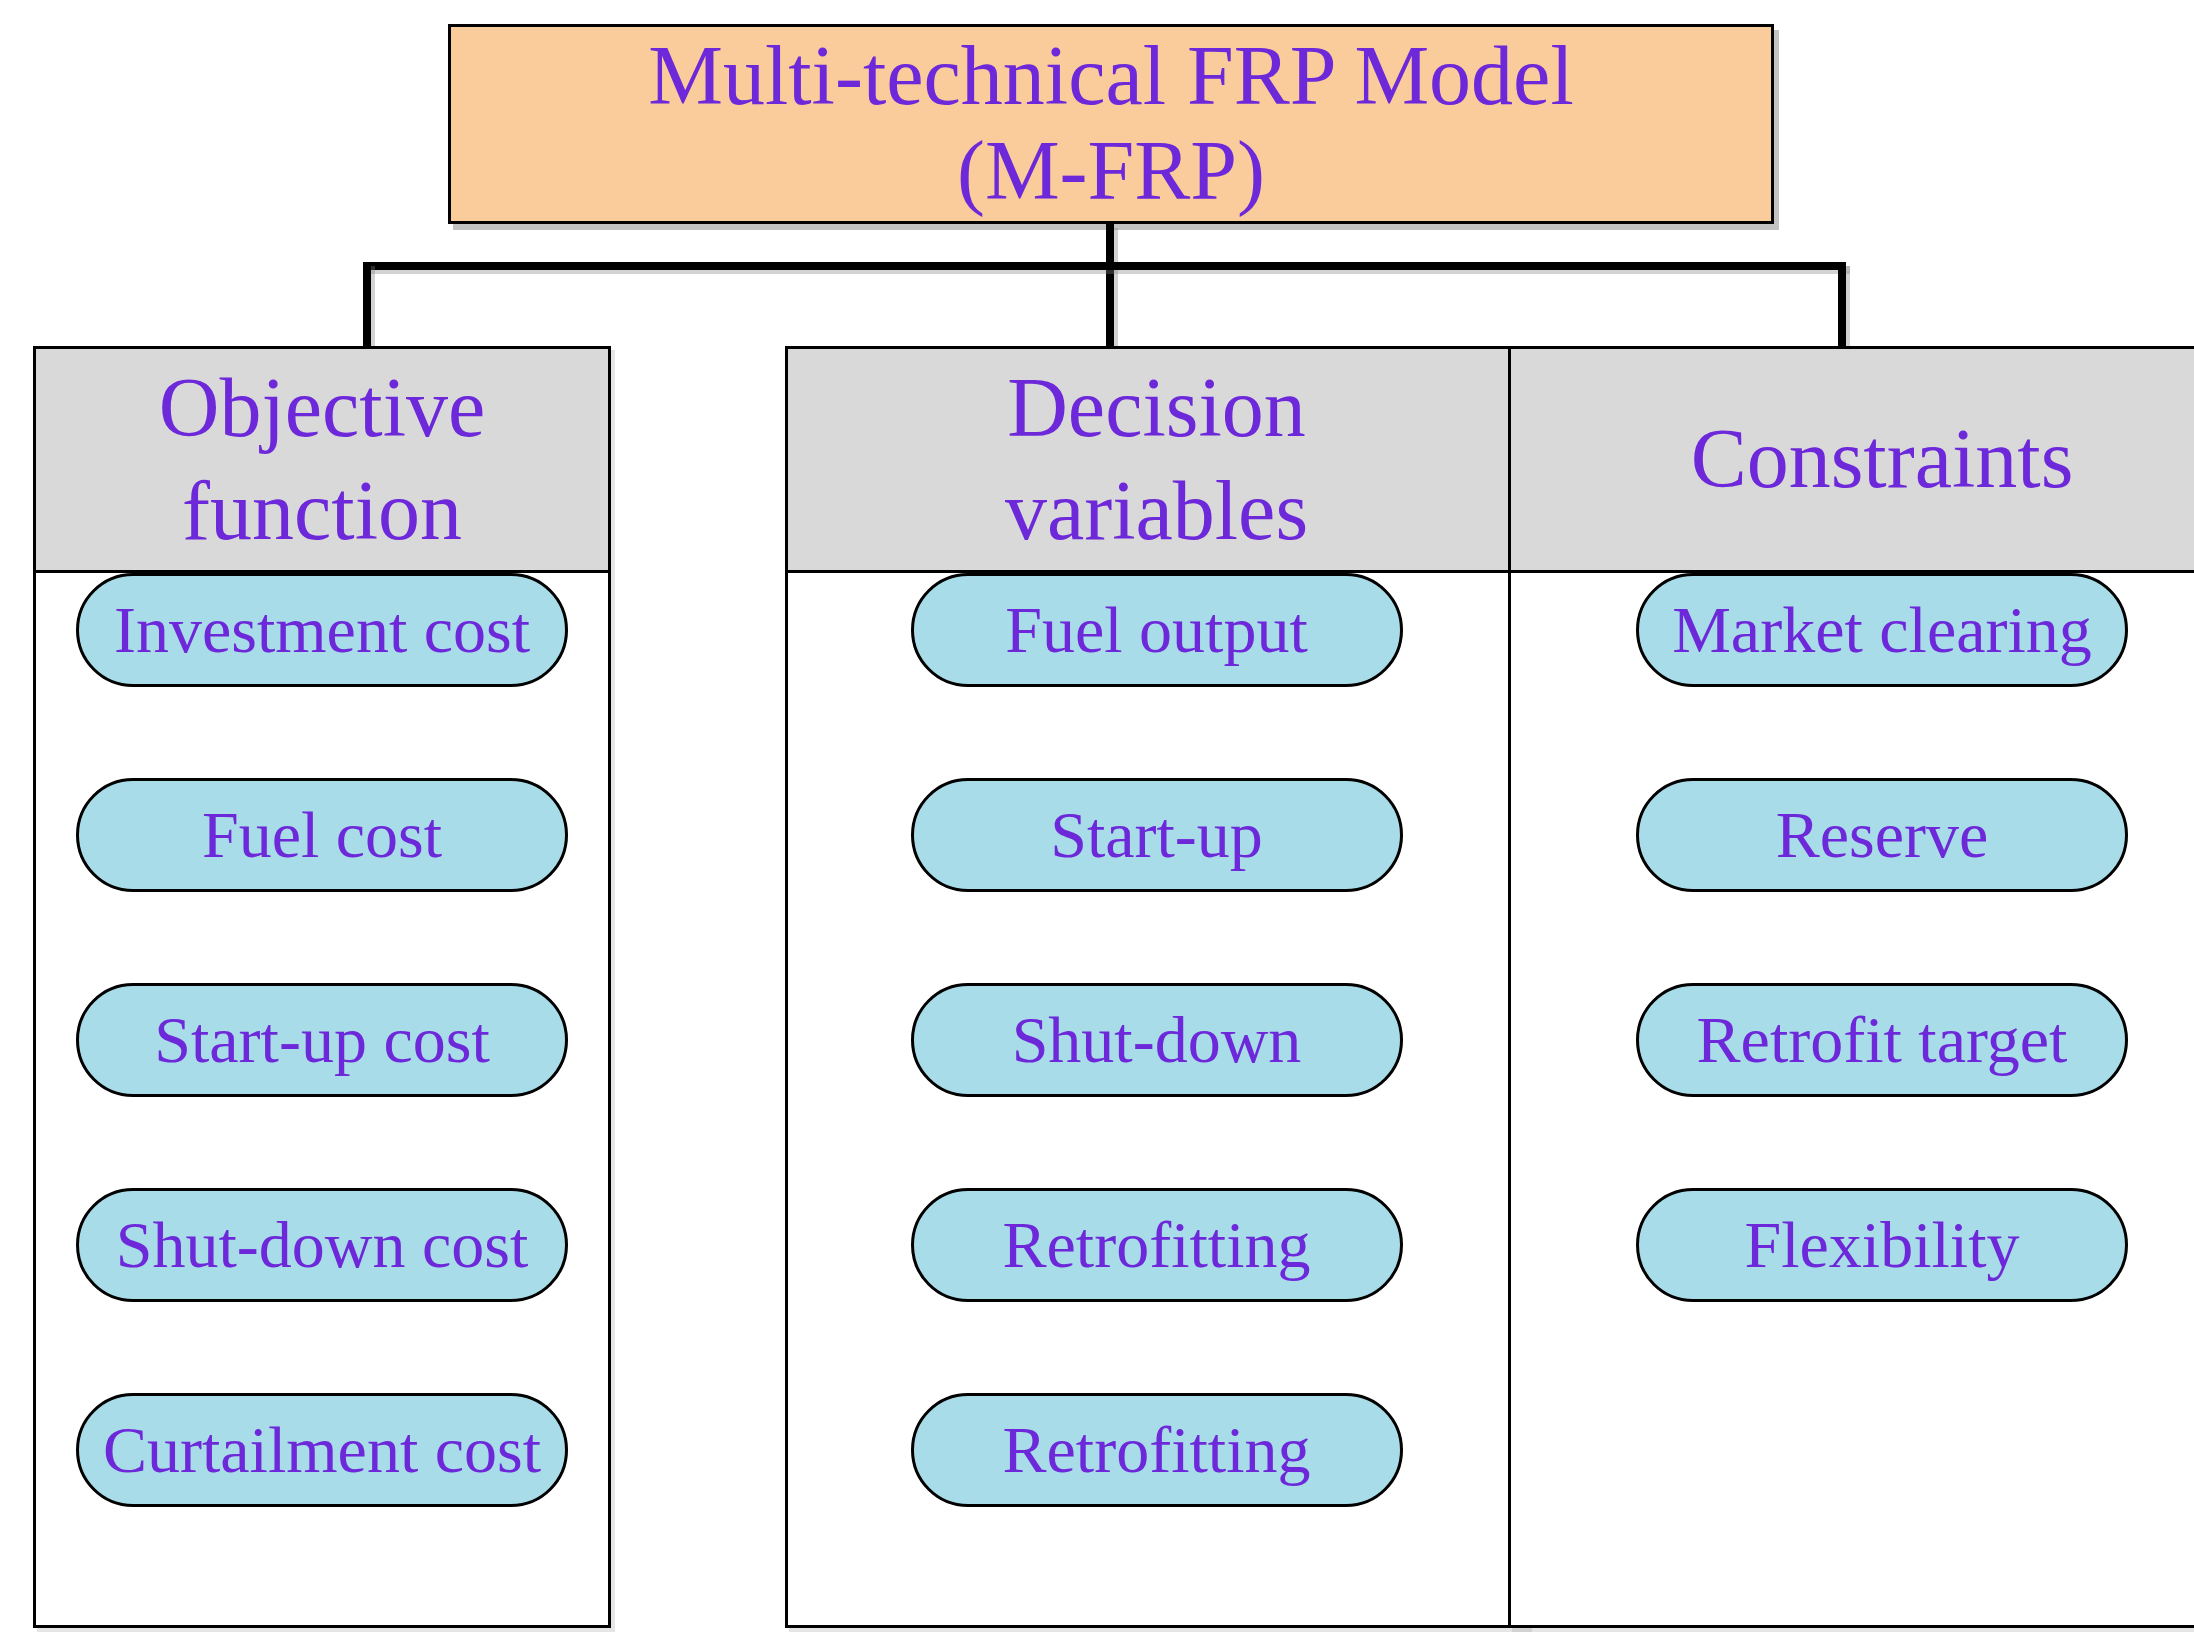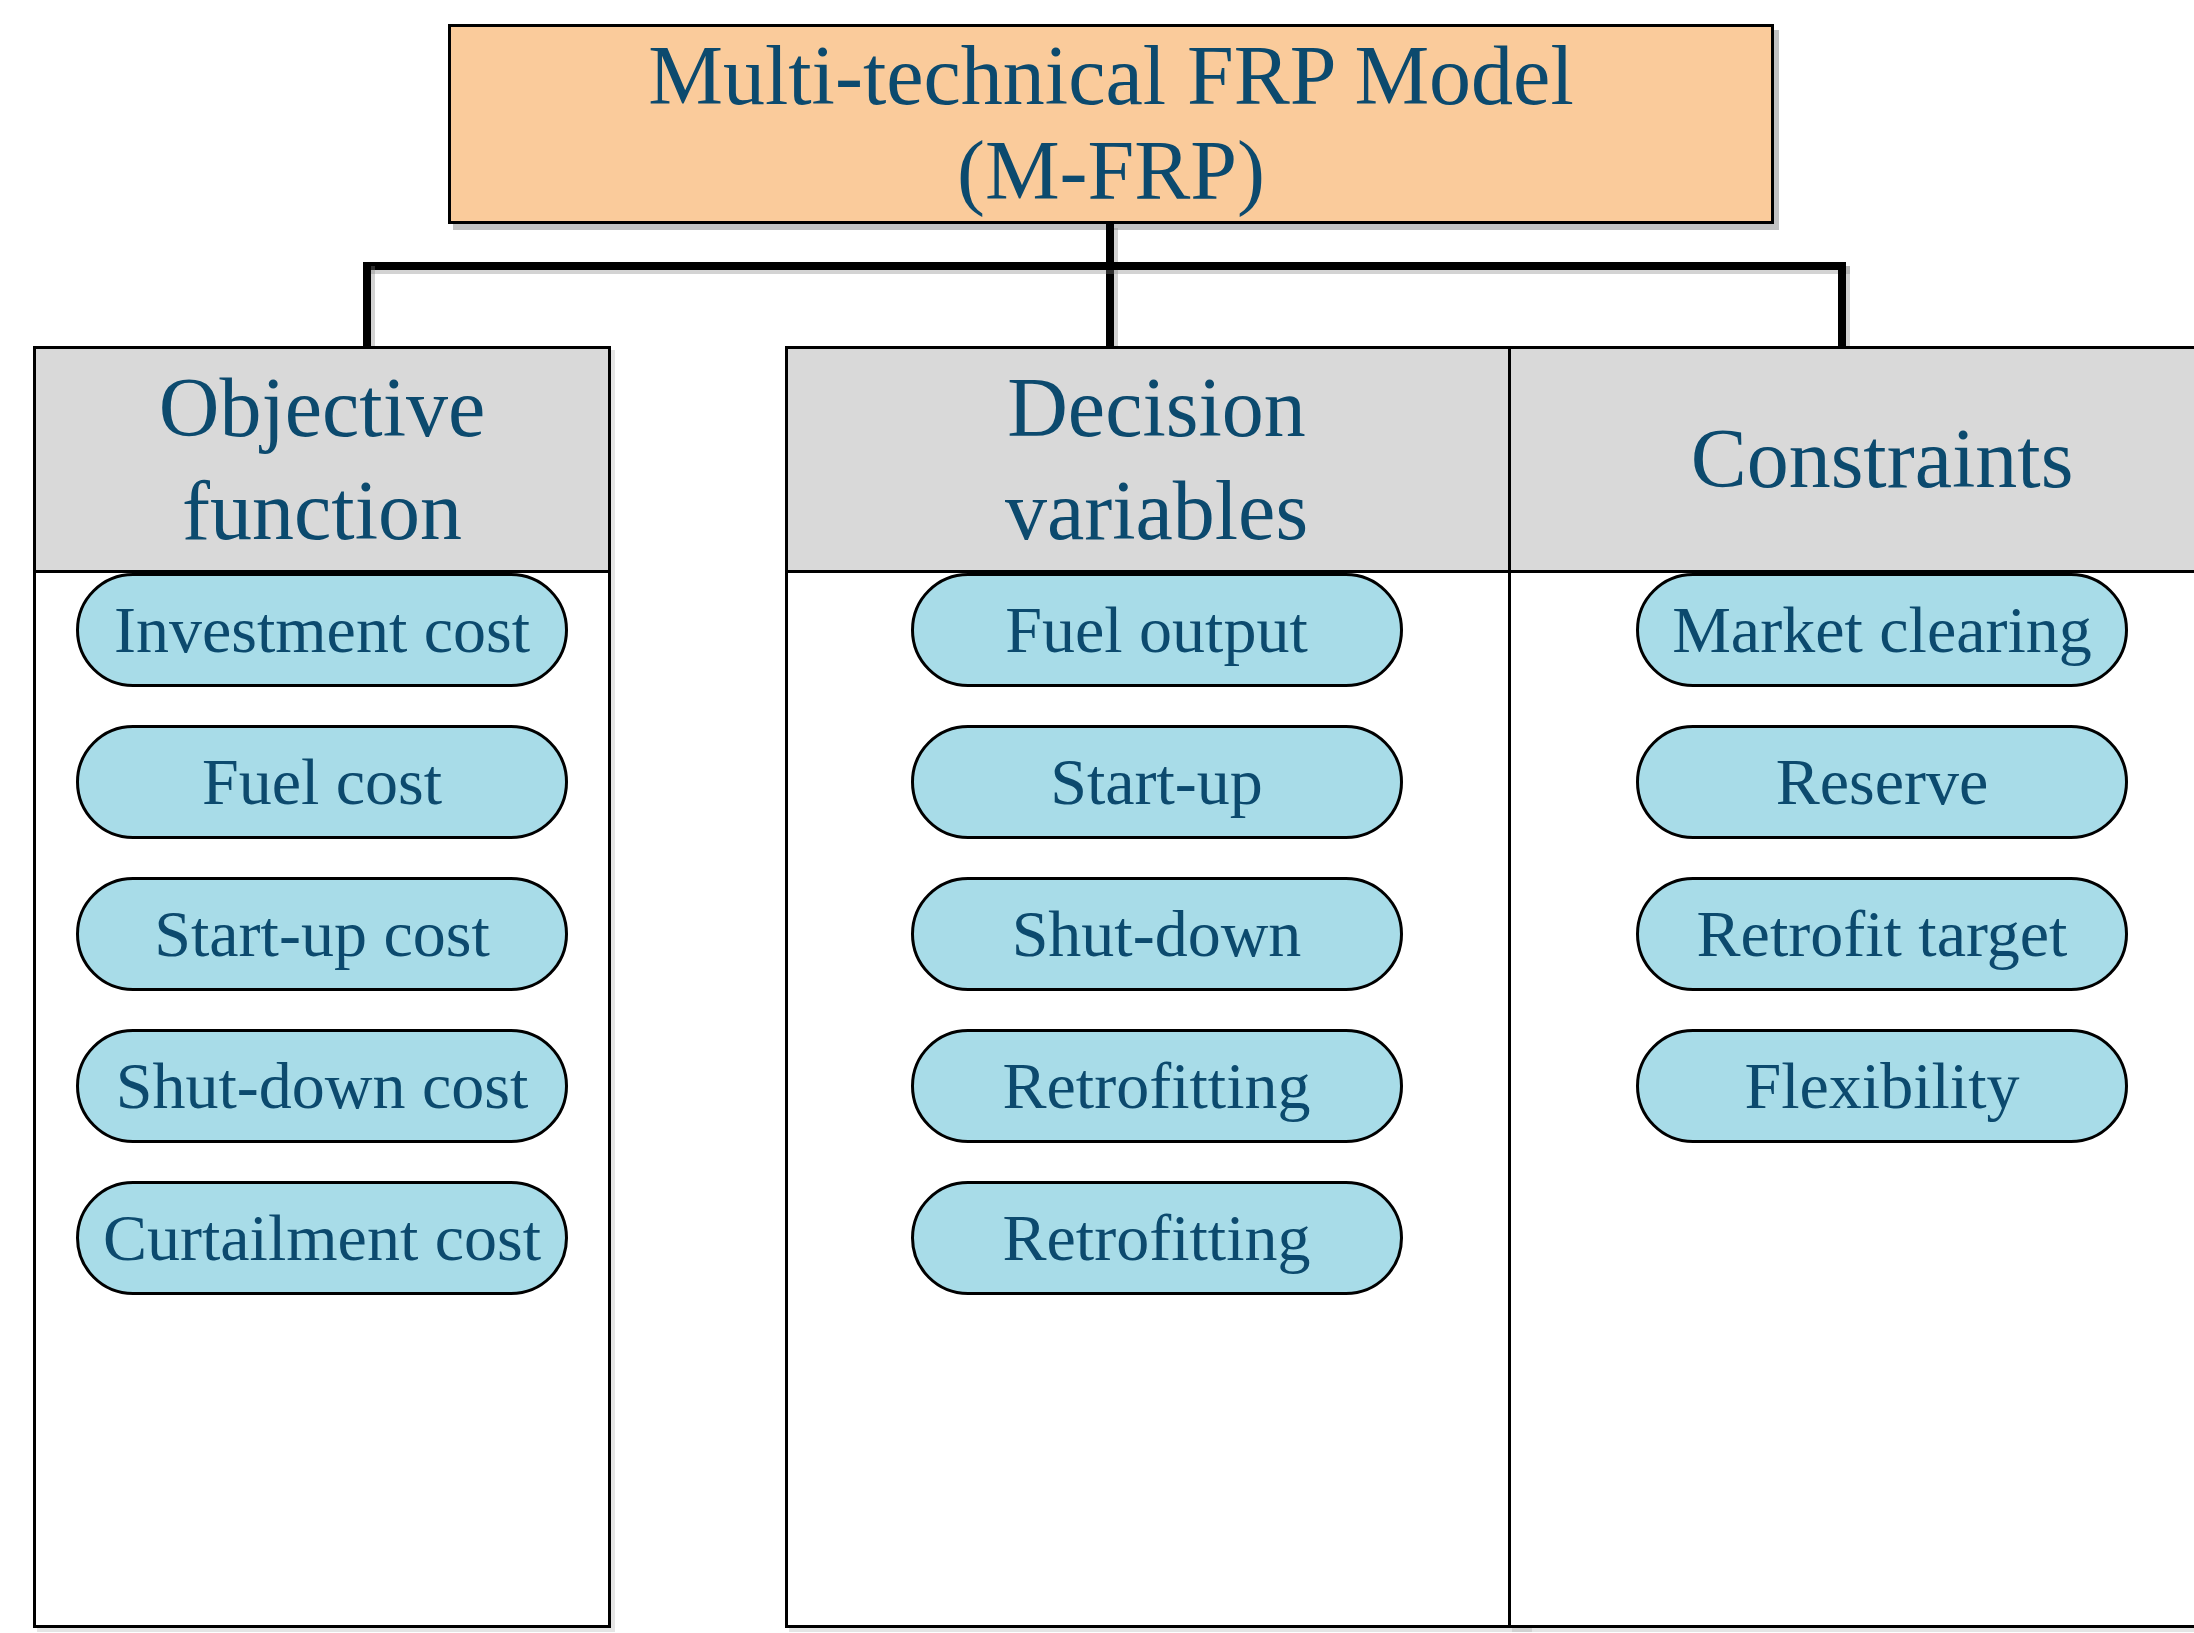--- a/index.html
+++ b/index.html
@@ -6,21 +6,21 @@
     margin: 0;
     padding: 0;
     background: #ffffff;
   }
   #canvas {
     position: relative;
     width: 2194px;
     height: 1633px;
     background: #ffffff;
     font-family: "Liberation Serif", "DejaVu Serif", serif;
-    color: #0c4a6e;
+    color: #6d28d9;
     overflow: hidden;
   }
 
   
   #root-node {
     position: absolute;
     left: 448px;
     top: 24px;
     width: 1326px;
     height: 200px;
@@ -74,21 +74,21 @@
     text-align: center;
     font-size: 84px;
     line-height: 1.22;
   }
   .col-header span:empty { display: none; }
 
   .col-body {
     display: flex;
     flex-direction: column;
     align-items: center;
-    gap: 38px;
+    gap: 91px;
   }
 
   .pill {
     width: 492px;
     height: 114px;
     box-sizing: border-box;
     background: #A8DCE8;
     border: 3px solid #000000;
     border-radius: 60px;
     display: flex;

